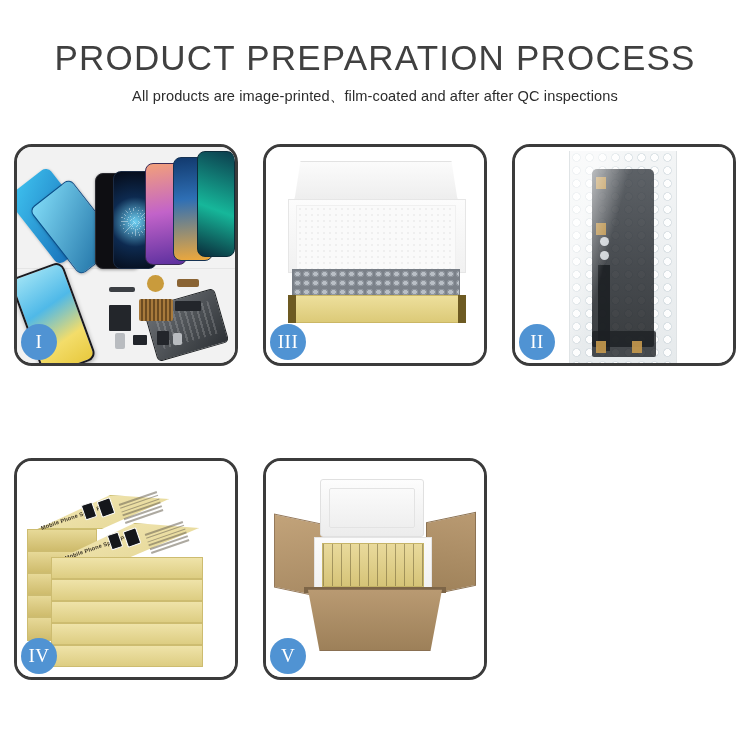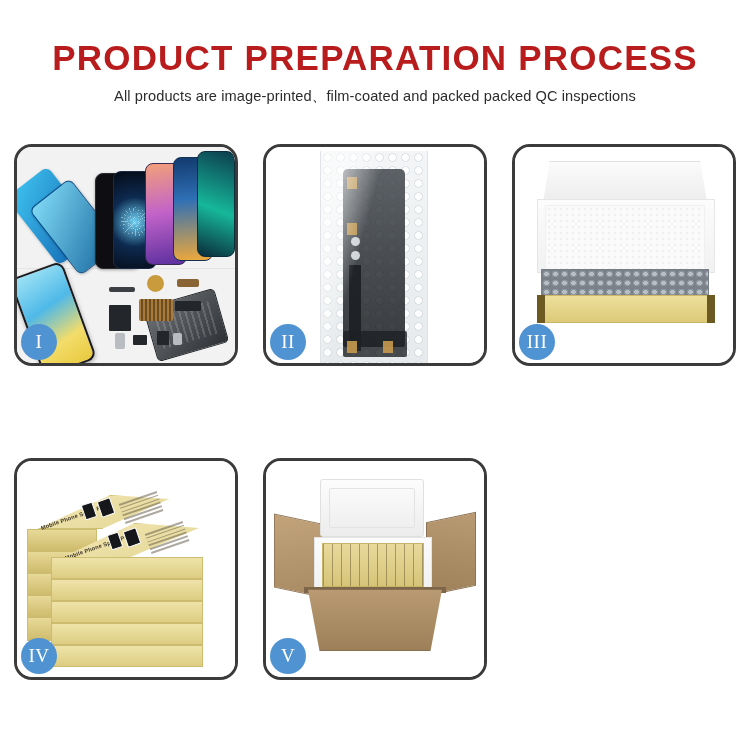--- a/index.html
+++ b/index.html
@@ -14,23 +14,23 @@
   }
 
   .page { width: 750px; height: 750px; position: relative; }
 
   
   .header { padding-top: 38px; text-align: center; }
 
   .main-title {
     font-family: "Liberation Sans", sans-serif;
     font-size: 35px;
-    font-weight: 700;
+    font-weight: 400;
     letter-spacing: 1.2px;
-    color: #b91c1c;
+    color: #404040;
     line-height: 1.15;
     white-space: nowrap;
   }
 
   .sub-title {
     margin-top: 9px;
     font-family: "Liberation Sans", sans-serif;
     font-size: 14.6px;
     font-weight: 400;
     color: #2c2c2c;
@@ -360,21 +360,21 @@
 
   .hidden-text { position: absolute; width: 1px; height: 1px; overflow: hidden; opacity: 0; }
 </style>
 </head>
 <body>
 
 <div class="page">
 
   <div class="header">
     <div class="main-title">PRODUCT PREPARATION PROCESS</div>
-    <div class="sub-title">All products are image-printed、film-coated and packed packed QC inspections</div>
+    <div class="sub-title">All products are image-printed、film-coated and after after QC inspections</div>
   </div>
 
   <div class="grid">
 
     <div class="panel">
       <div class="panel-inner p1">
         <div class="sheen"></div>
 
         <div class="phone ph-blue1"></div>
         <div class="phone ph-blue2"></div>
@@ -393,20 +393,34 @@
         <div class="chip flex" style="left:92px;top:158px;width:22px;height:26px;"></div>
         <div class="chip flex" style="left:158px;top:154px;width:26px;height:10px;"></div>
         <div class="chip silver" style="left:98px;top:186px;width:10px;height:16px;"></div>
         <div class="chip flex" style="left:116px;top:188px;width:14px;height:10px;"></div>
         <div class="chip flex" style="left:140px;top:184px;width:12px;height:14px;"></div>
         <div class="chip silver" style="left:156px;top:186px;width:9px;height:12px;"></div>
 
         <span class="hidden-text">Mobile phone screens, displays and spare parts</span>
       </div>
       <div class="badge">I</div>
+    </div>
+
+    <div class="panel">
+      <div class="panel-inner p3">
+        <div class="b3-lid"></div>
+        <div class="b3-back"></div>
+        <div class="b3-foam"></div>
+        <div class="b3-bubble"></div>
+        <div class="b3-front"></div>
+        <div class="b3-side-l"></div>
+        <div class="b3-side-r"></div>
+        <span class="hidden-text">Yellow inner box with foam and bubble wrap padding</span>
+      </div>
+      <div class="badge">III</div>
     </div>
 
     <div class="panel">
       <div class="panel-inner p2">
         <div class="bubble-bag">
           <div class="lcd-inside"></div>
           <div class="lcd-flex"></div>
           <div class="lcd-conn" style="top:86px;"></div>
           <div class="lcd-conn" style="top:100px;"></div>
           <div class="lcd-tab" style="left:26px;top:26px;"></div>
@@ -415,34 +429,20 @@
           <div class="lcd-tab" style="left:26px;bottom:10px;"></div>
           <div class="lcd-tab" style="left:62px;bottom:10px;"></div>
           <div class="bag-sheen"></div>
         </div>
         <span class="hidden-text">LCD screen wrapped in bubble wrap</span>
       </div>
       <div class="badge">II</div>
     </div>
 
     <div class="panel">
-      <div class="panel-inner p3">
-        <div class="b3-lid"></div>
-        <div class="b3-back"></div>
-        <div class="b3-foam"></div>
-        <div class="b3-bubble"></div>
-        <div class="b3-front"></div>
-        <div class="b3-side-l"></div>
-        <div class="b3-side-r"></div>
-        <span class="hidden-text">Yellow inner box with foam and bubble wrap padding</span>
-      </div>
-      <div class="badge">III</div>
-    </div>
-
-    <div class="panel">
       <div class="panel-inner p4">
 
         <div class="stackbox side" style="left:10px;top:68px;width:70px;height:22px;"></div>
         <div class="stackbox side" style="left:10px;top:90px;width:70px;height:22px;"></div>
         <div class="stackbox side" style="left:10px;top:112px;width:70px;height:22px;"></div>
         <div class="stackbox side" style="left:10px;top:134px;width:70px;height:22px;"></div>
         <div class="stackbox side" style="left:10px;top:156px;width:70px;height:24px;"></div>
 
         <div class="box-top" style="left:12px;top:34px;width:140px;height:34px;
              clip-path: polygon(6% 100%, 58% 0, 100% 12%, 52% 100%);"></div>

